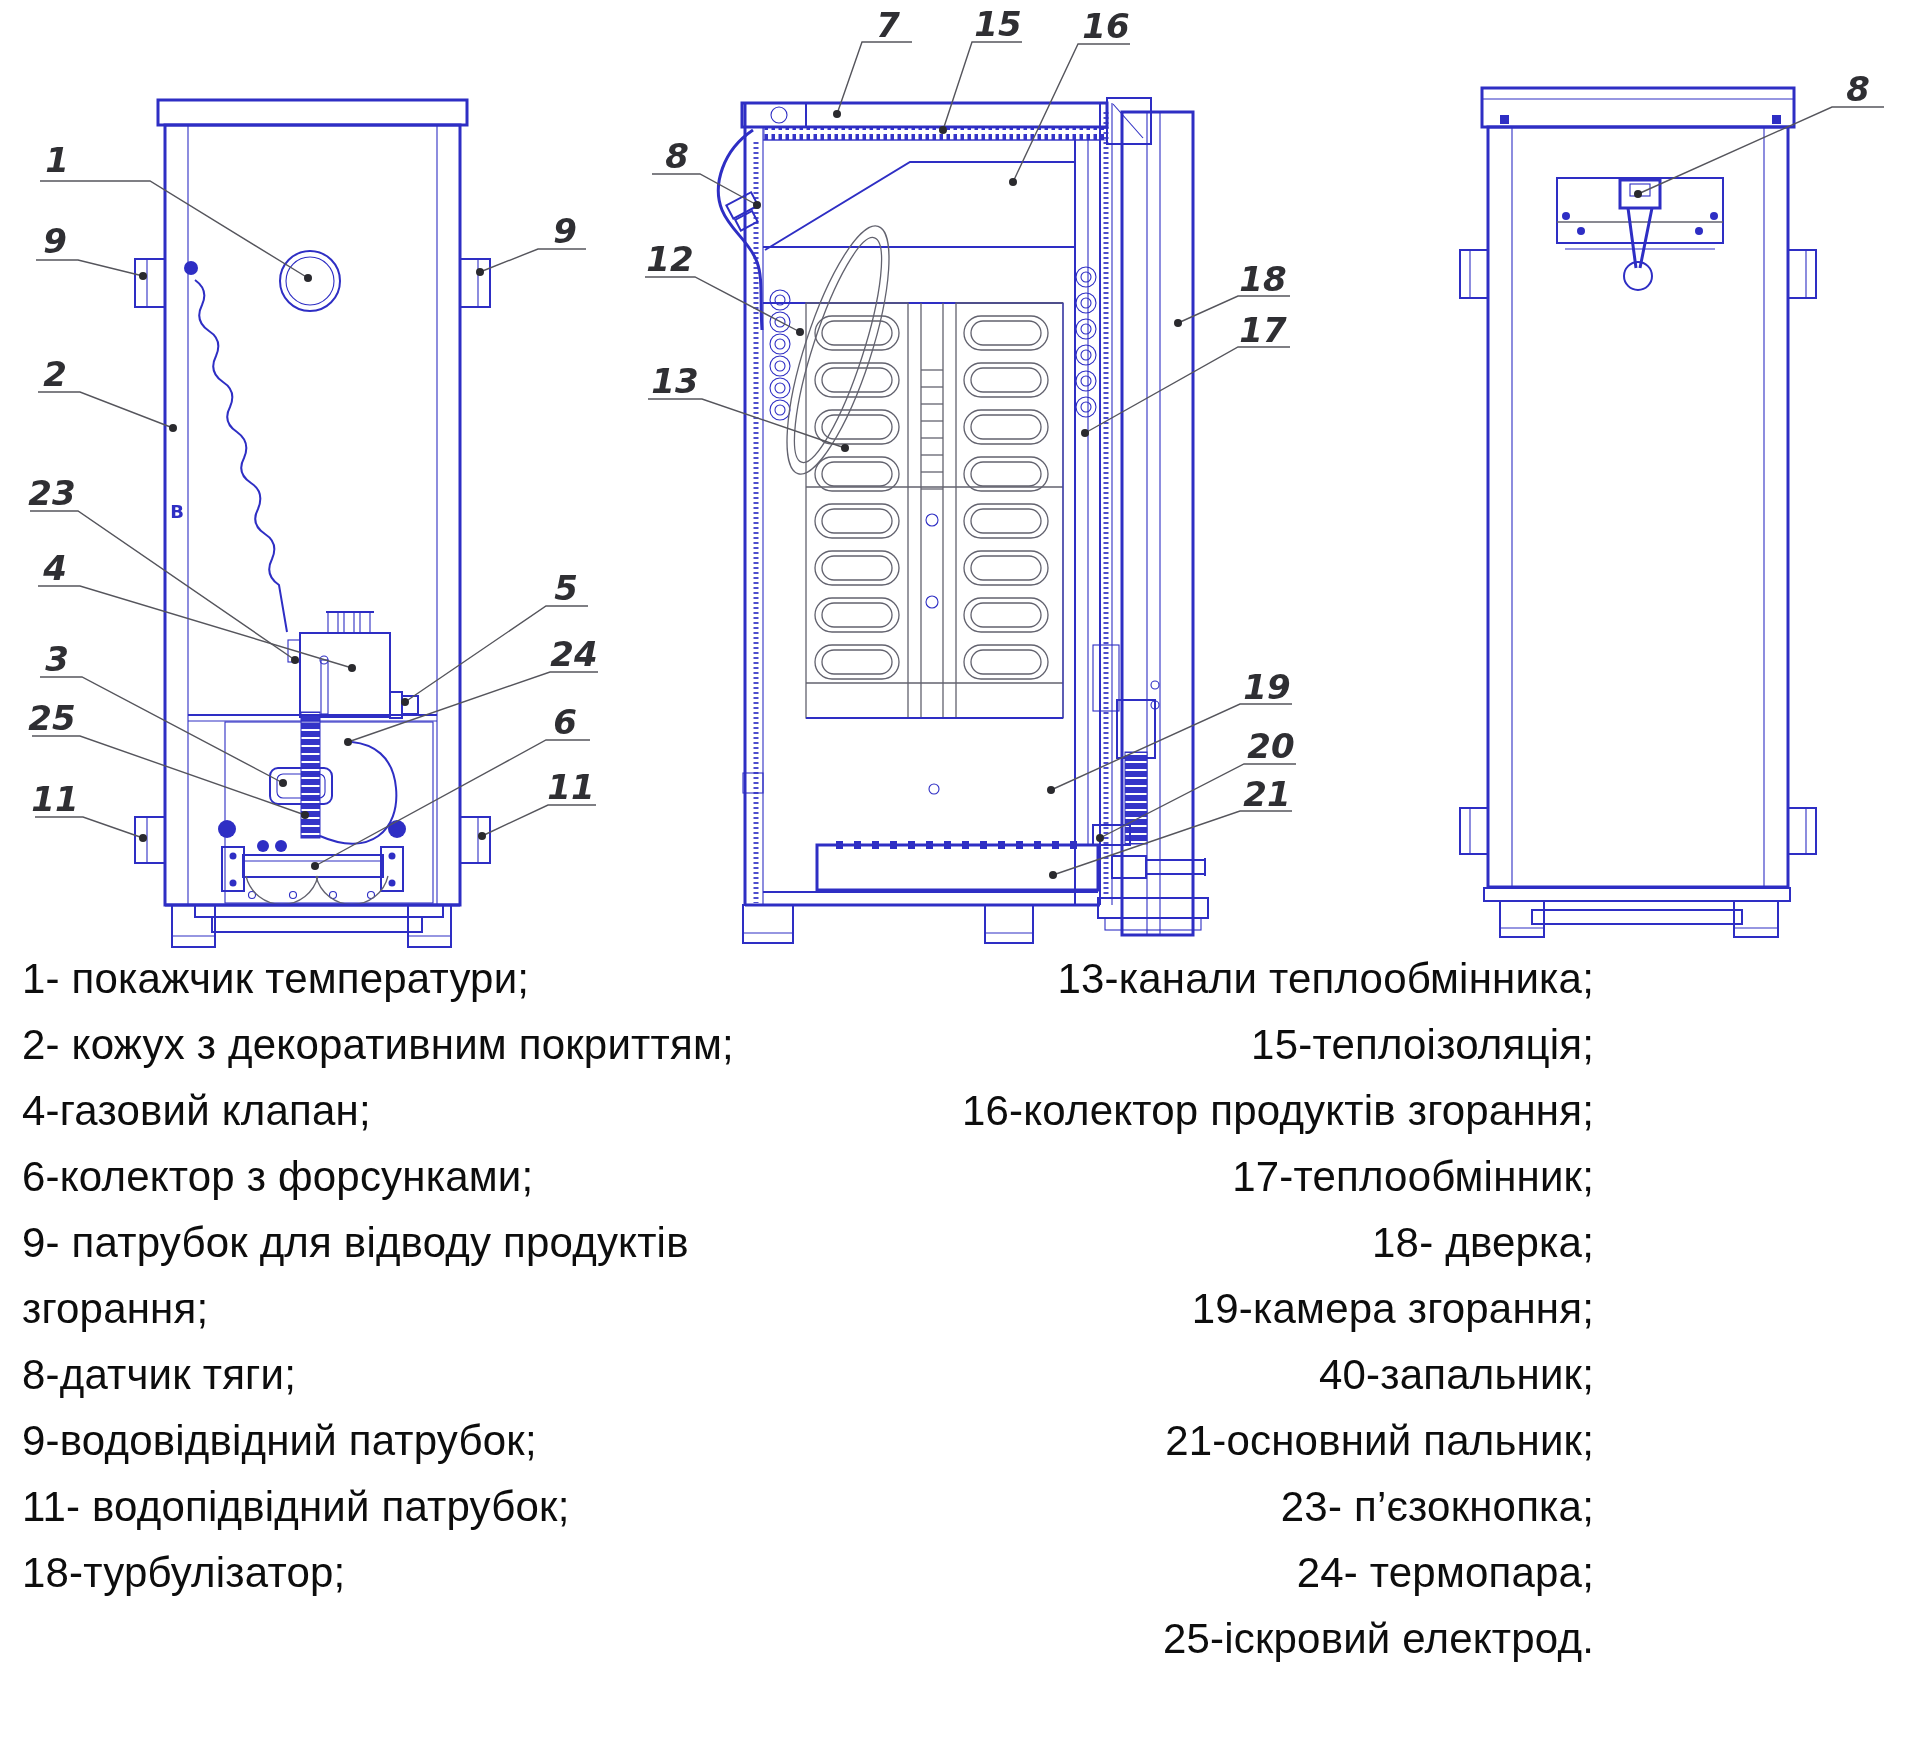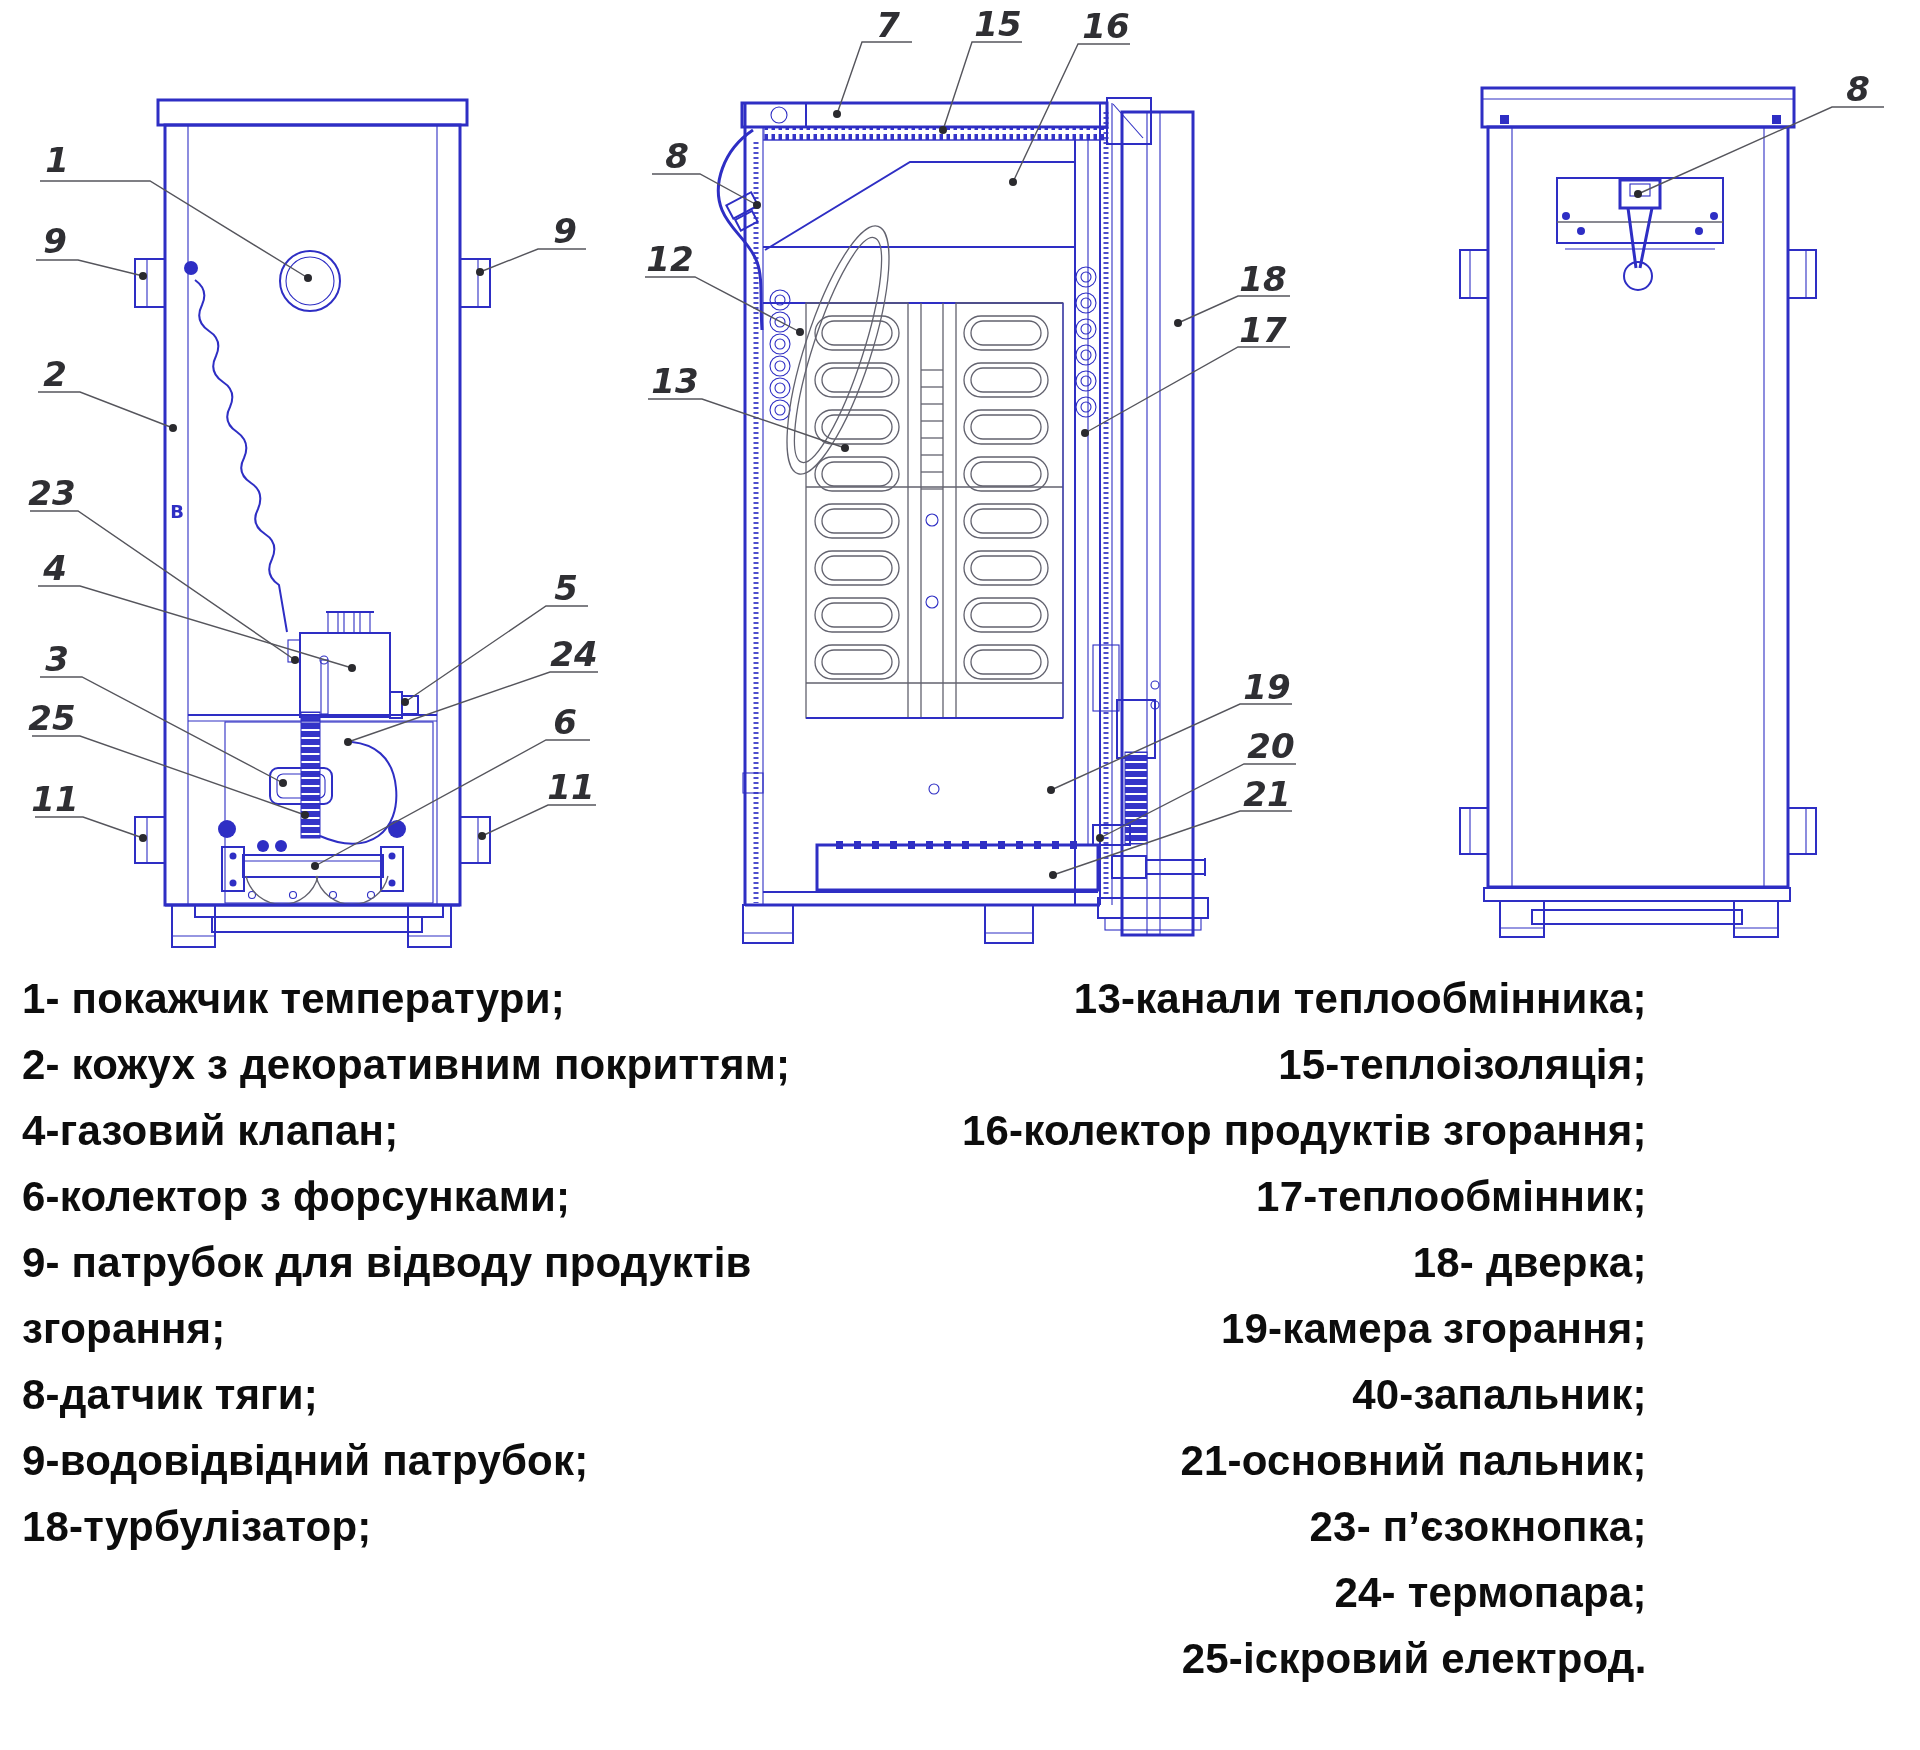--- a/index.html
+++ b/index.html
@@ -11,22 +11,22 @@
   .b3{stroke:#2e2ec4;fill:none;stroke-width:3;}
   .bt{stroke:#2e2ec4;fill:none;stroke-width:1.1;}
   .g {stroke:#62626e;fill:none;stroke-width:1.3;}
   .bf{fill:#2e2ec4;stroke:none;}
   .cl{stroke:#55555c;fill:none;stroke-width:1.4;}
   .dot{fill:#2a2a2e;stroke:none;}
   .dash{stroke:#2e2ec4;stroke-width:5;fill:none;stroke-dasharray:2 3;opacity:.85;}
   text.num{font:italic 600 34px "DejaVu Sans",sans-serif;fill:#2f2f33;text-anchor:middle;}
   text.mark{font:bold 18px "DejaVu Sans",sans-serif;fill:#2e2ec4;text-anchor:middle;}
   
-  .legend{position:absolute;top:966px;margin:0;padding:0;list-style:none;
-          font-weight:bold;font-size:42px;line-height:66px;color:#0d0d0d;
+  .legend{position:absolute;top:946px;margin:0;padding:0;list-style:none;
+          font-weight:normal;font-size:42px;line-height:66px;color:#0d0d0d;
           white-space:nowrap;letter-spacing:0.2px;}
   #legend-left{left:22px;}
   #legend-right{left:962px;text-align:right;}
 </style>
 </head>
 <body>
 
 <svg id="drawing" width="1920" height="950" viewBox="0 0 1920 950">
   <defs>
     <g id="slot">
@@ -368,20 +368,21 @@
 
 <ul id="legend-left" class="legend">
   <li>1- покажчик температури;</li>
   <li>2- кожух з декоративним покриттям;</li>
   <li>4-газовий клапан;</li>
   <li>6-колектор з форсунками;</li>
   <li>9- патрубок для відводу продуктів</li>
   <li>згорання;</li>
   <li>8-датчик тяги;</li>
   <li>9-водовідвідний патрубок;</li>
+  <li>11- водопідвідний патрубок;</li>
   <li>18-турбулізатор;</li>
 </ul>
 <ul id="legend-right" class="legend">
   <li>13-канали теплообмінника;</li>
   <li>15-теплоізоляція;</li>
   <li>16-колектор продуктів згорання;</li>
   <li>17-теплообмінник;</li>
   <li>18- дверка;</li>
   <li>19-камера згорання;</li>
   <li>40-запальник;</li>

